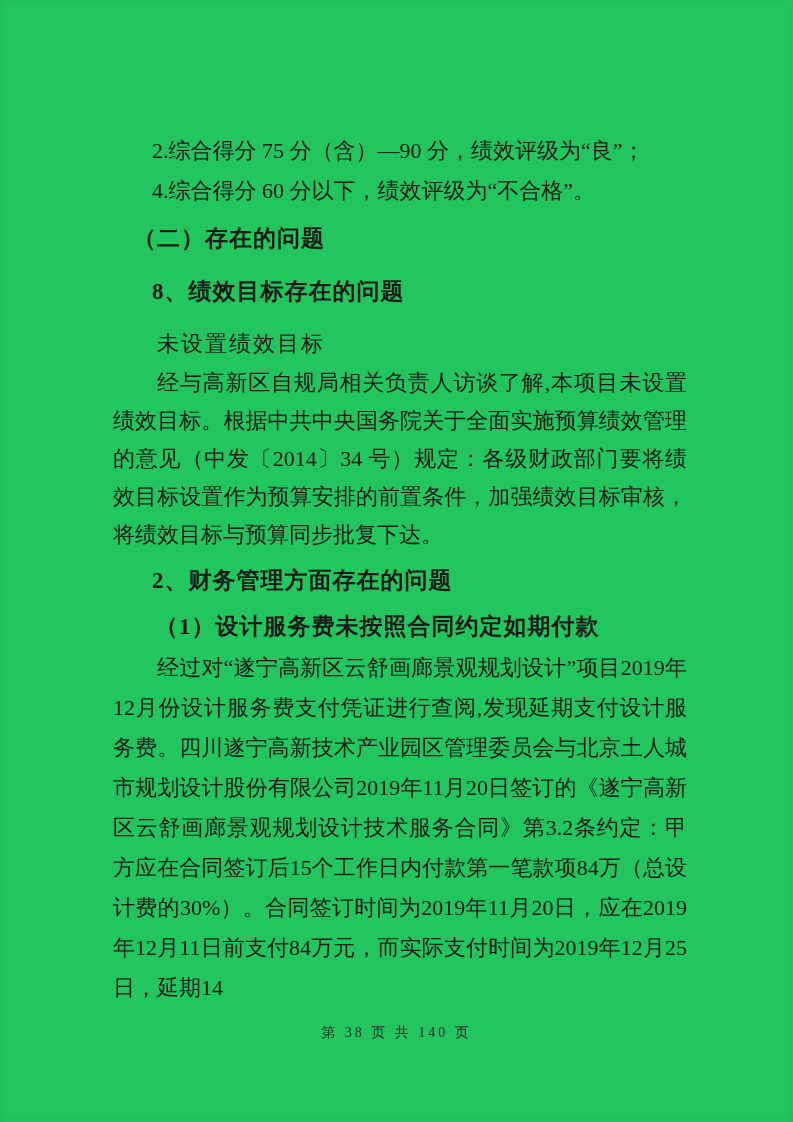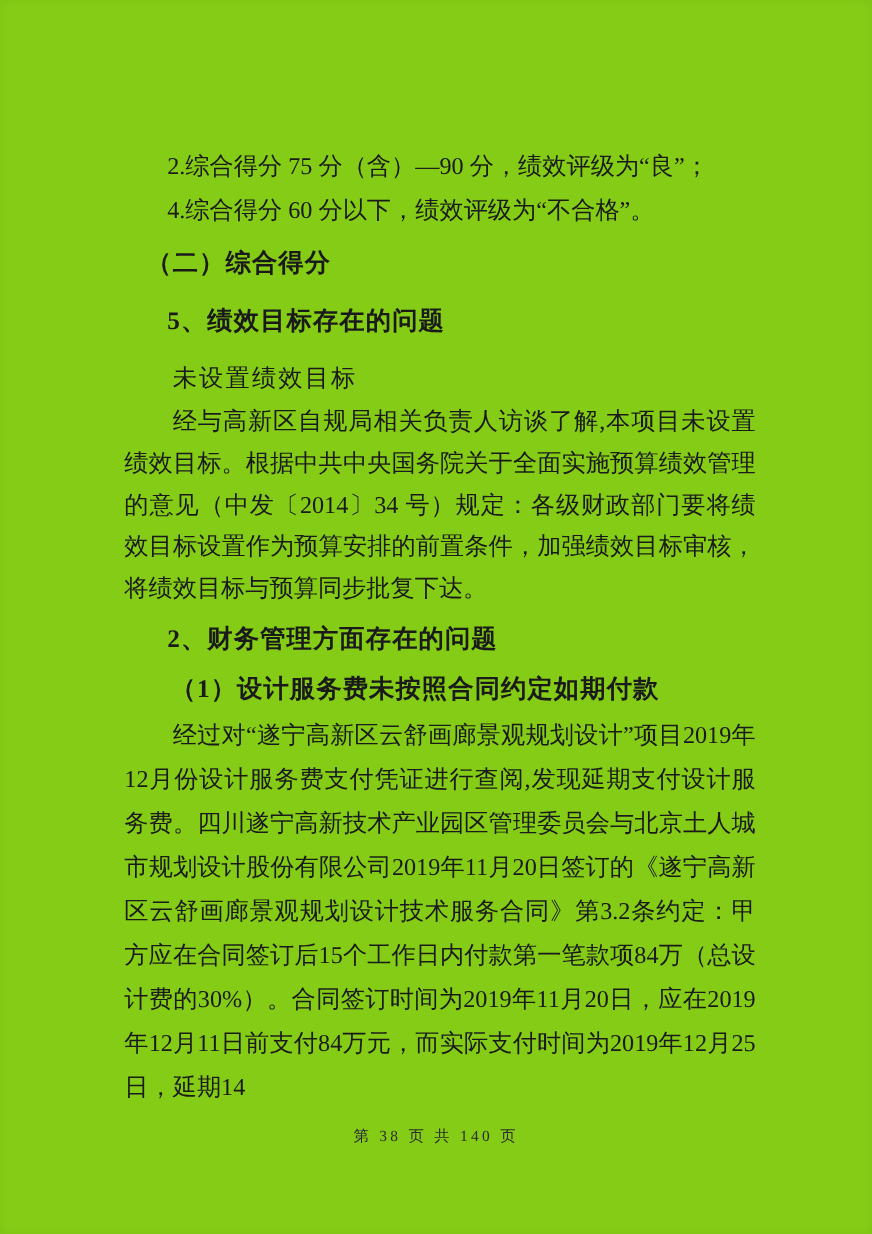--- a/index.html
+++ b/index.html
@@ -4,21 +4,21 @@
 <style>
   html, body {
     margin: 0;
     padding: 0;
     background: #ffffff;
   }
   .page {
     position: relative;
     width: 793px;
     height: 1122px;
-    background: #84cc16;
+    background: #22c55e;
     overflow: hidden;
     box-shadow: inset 0 0 8px rgba(0,0,0,0.05);
     font-family: "Liberation Serif", "DejaVu Serif", serif;
     color: #1a1a1a;
   }
   .content {
     position: absolute;
     left: 113px;
     top: 131px;
     width: 574px;
@@ -94,23 +94,23 @@
 </style>
 </head>
 <body>
 
 <div class="page">
   <div class="content">
 
     <div class="grade-line">2.综合得分 75 分（含）—90 分，绩效评级为“良”；</div>
     <div class="grade-line">4.综合得分 60 分以下，绩效评级为“不合格”。</div>
 
-    <div class="h-section">（二）综合得分</div>
+    <div class="h-section">（二）存在的问题</div>
 
-    <div class="h-sub">5、绩效目标存在的问题</div>
+    <div class="h-sub">8、绩效目标存在的问题</div>
 
     <div class="issue-label">未设置绩效目标</div>
 
     <div class="para para-1">经与高新区自规局相关负责人访谈了解,本项目未设置绩效目标。根据中共中央国务院关于全面实施预算绩效管理的意见（中发〔2014〕34 号）规定：各级财政部门要将绩效目标设置作为预算安排的前置条件，加强绩效目标审核，将绩效目标与预算同步批复下达。</div>
 
     <div class="h-sub-2">2、财务管理方面存在的问题</div>
 
     <div class="h-sub-2-1">（1）设计服务费未按照合同约定如期付款</div>
 
     <div class="para para-2">经过对“遂宁高新区云舒画廊景观规划设计”项目2019年12月份设计服务费支付凭证进行查阅,发现延期支付设计服务费。四川遂宁高新技术产业园区管理委员会与北京土人城市规划设计股份有限公司2019年11月20日签订的《遂宁高新区云舒画廊景观规划设计技术服务合同》第3.2条约定：甲方应在合同签订后15个工作日内付款第一笔款项84万（总设计费的30%）。合同签订时间为2019年11月20日，应在2019年12月11日前支付84万元，而实际支付时间为2019年12月25日，延期14</div>

